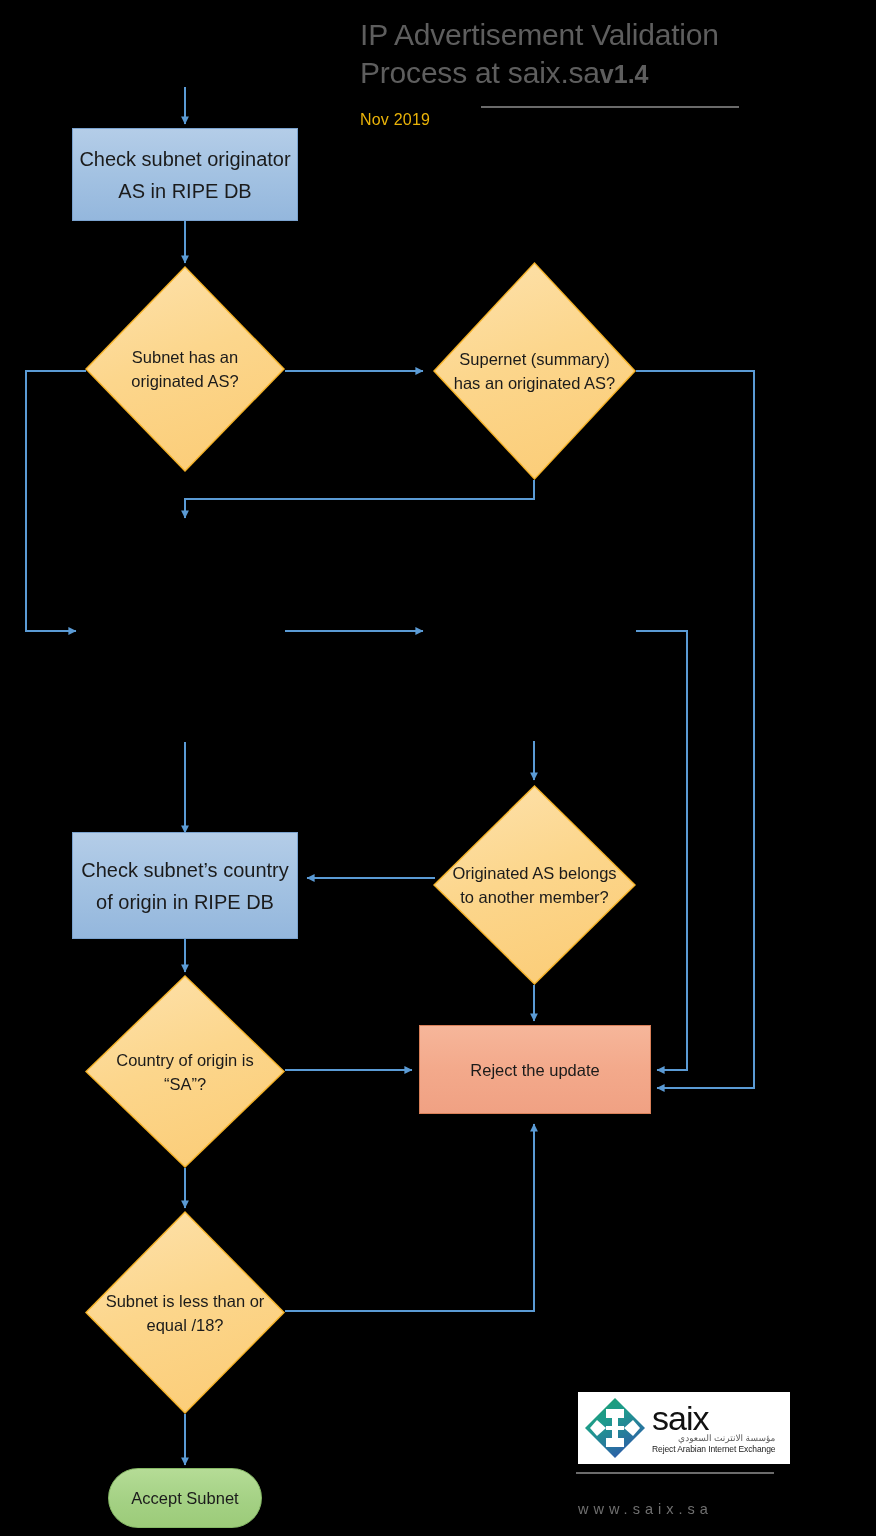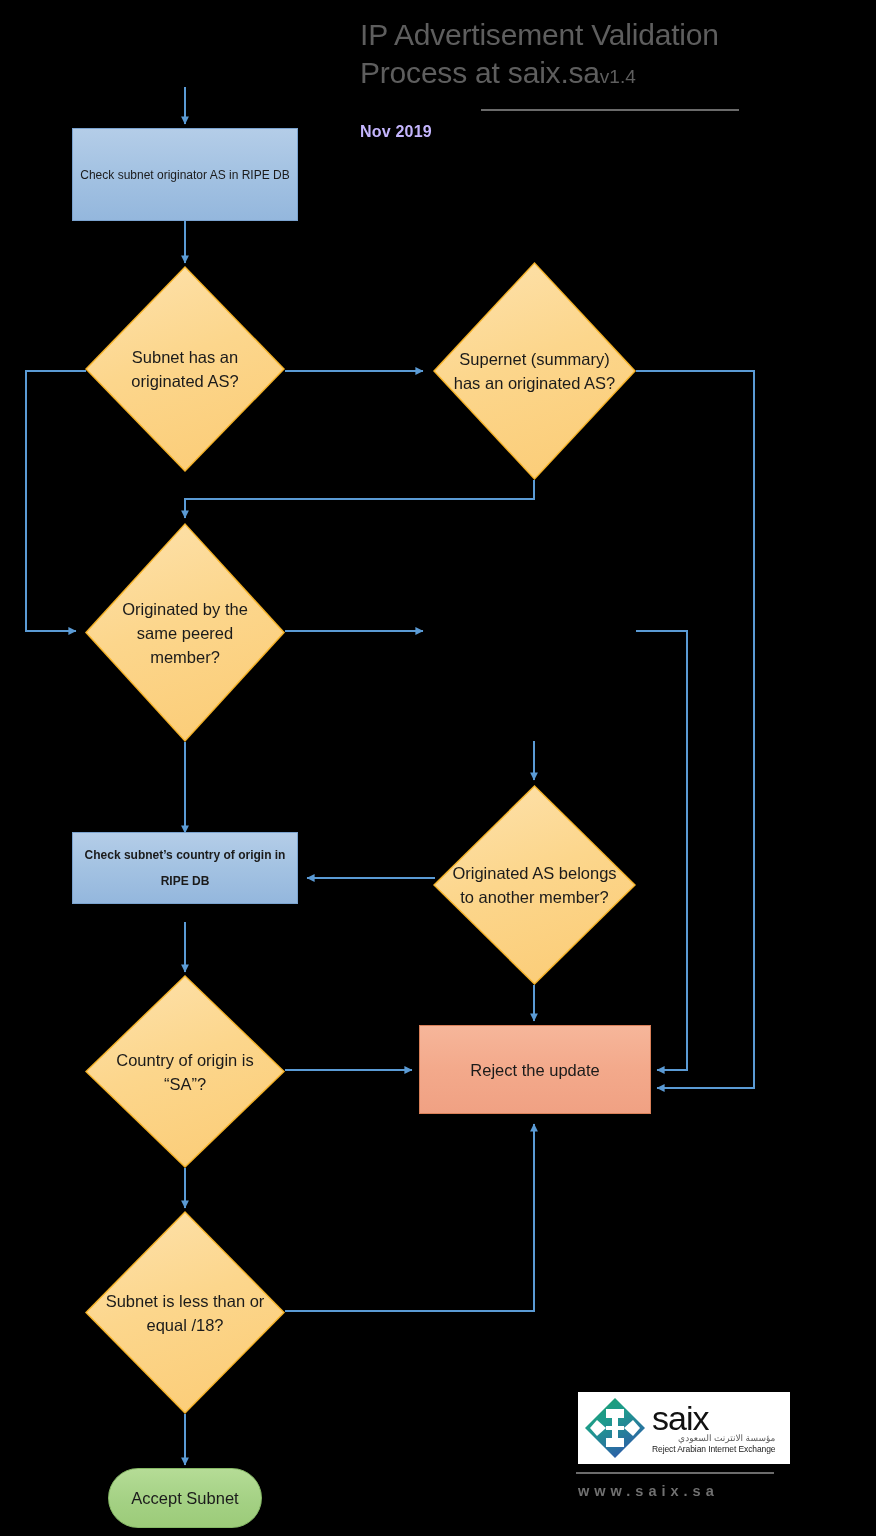--- a/index.html
+++ b/index.html
@@ -13,45 +13,45 @@
 
   
   .title-wrap {
     position: absolute; left: 360px; top: 16px; width: 500px;
     color: #5e5e5e;
   }
   .title-line1, .title-line2 {
     font-size: 30px; font-weight: 400; letter-spacing: -0.2px; line-height: 38px;
     white-space: nowrap;
   }
-  .title-line2 .ver { font-size: 19px; font-weight: 400; letter-spacing: 0; }
+  .title-line2 .ver { font-size: 25px; font-weight: 700; letter-spacing: 0; }
   .title-rule {
     width: 258px; height: 2px; background: #6a6a6a; margin: 13px auto 0 auto;
   }
   .title-date {
-    margin-top: 12px; font-size: 16px; font-weight: 700; color: #c4b5fd;
+    margin-top: 3px; font-size: 16px; font-weight: 400; color: #eab308;
     letter-spacing: 0.2px;
   }
 
   
   .node { position: absolute; }
 
   .terminator {
     border-radius: 40px;
     background: linear-gradient(180deg,#b5dc96 0%,#a4d184 55%,#9ccb79 100%);
     border: 1px solid #86b865;
     display: flex; align-items: center; justify-content: center;
     color: #1b1b1b; font-size: 16.5px; line-height: 22px; text-align: center;
   }
 
   .process {
     background: linear-gradient(180deg,#b4cde8 0%,#a3c2e2 50%,#94b7dd 100%);
     border: 1px solid #7ba3cf;
     display: flex; align-items: center; justify-content: center;
-    color: #1b1b1b; font-size: 12px; line-height: 26px; text-align: center;
+    color: #1b1b1b; font-size: 20px; line-height: 32px; text-align: center;
     padding: 0 6px;
   }
 
   .reject {
     background: linear-gradient(180deg,#f6b69a 0%,#f3a98b 50%,#f0a183 100%);
     border: 1px solid #d98059;
     display: flex; align-items: center; justify-content: center;
     color: #1b1b1b; font-size: 16.5px; line-height: 22px; text-align: center;
   }
 
@@ -83,21 +83,21 @@
     width: 212px; height: 72px; background: #ffffff; margin-left: 18px;
     position: relative; display: flex; align-items: center;
   }
   .logo-mark { position: relative; width: 62px; height: 62px; margin-left: 6px; flex: 0 0 auto; }
   .logo-words { margin-left: 6px; }
   .logo-saix { font-size: 34px; line-height: 30px; color: #111; letter-spacing: -1px; font-weight: 400; }
   .logo-ar { font-size: 9px; color: #5b5b5b; direction: rtl; line-height: 11px; letter-spacing: 0.5px; }
   .logo-en { font-size: 8.5px; color: #1b1b1b; line-height: 10px; letter-spacing: -0.1px; }
   .logo-rule { width: 198px; height: 2px; background: #6b6b6b; margin: 8px 0 0 16px; }
   .logo-url {
-    margin-top: 9px; margin-left: 18px; font-size: 14.5px; font-weight: 700;
+    margin-top: 27px; margin-left: 18px; font-size: 14.5px; font-weight: 400;
     color: #707070; letter-spacing: 5px;
   }
 </style>
 </head>
 <body>
 
 <div id="stage">
 
   <div class="title-wrap">
     <div class="title-line1">IP Advertisement Validation</div>
@@ -162,34 +162,29 @@
     <div class="dia-in"></div>
     <div class="dtext">Subnet has an originated AS?</div>
   </div>
 
   <div class="node decision" style="left:433px; top:262px; width:203px; height:218px;">
     <div class="dia-edge"></div>
     <div class="dia-in"></div>
     <div class="dtext">Supernet (summary) has an originated AS?</div>
   </div>
 
-  <div class="node decision" style="left:85px; top:523px; width:200px; height:219px;">
-    <div class="dia-edge"></div>
-    <div class="dia-in"></div>
-    <div class="dtext">Originated by the same peered member?</div>
-  </div>
 
 
   <div class="node decision" style="left:433px; top:785px; width:203px; height:200px;">
     <div class="dia-edge"></div>
     <div class="dia-in"></div>
     <div class="dtext">Originated AS belongs to another member?</div>
   </div>
 
-  <div class="node process" style="left:72px; top:832px; width:226px; height:72px;font-weight:bold;">
+  <div class="node process" style="left:72px; top:832px; width:226px; height:107px;">
     <span>Check subnet’s country of origin in RIPE DB</span>
   </div>
 
   <div class="node decision" style="left:85px; top:975px; width:200px; height:193px;">
     <div class="dia-edge"></div>
     <div class="dia-in"></div>
     <div class="dtext">Country of origin is “SA”?</div>
   </div>
 
   <div class="node decision" style="left:85px; top:1211px; width:200px; height:203px;">

